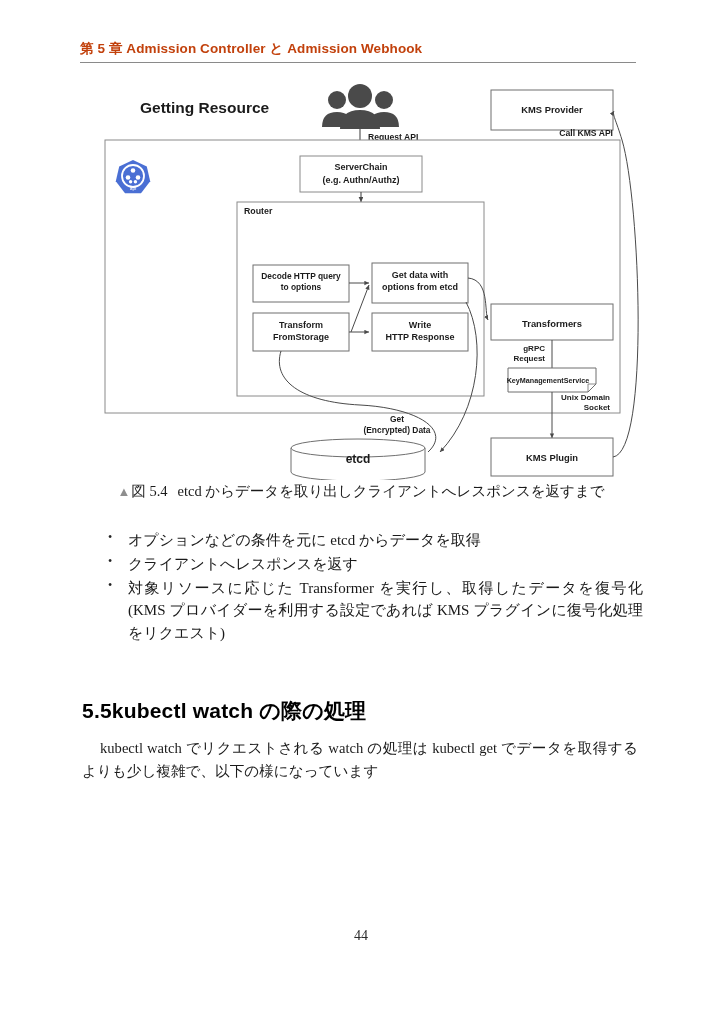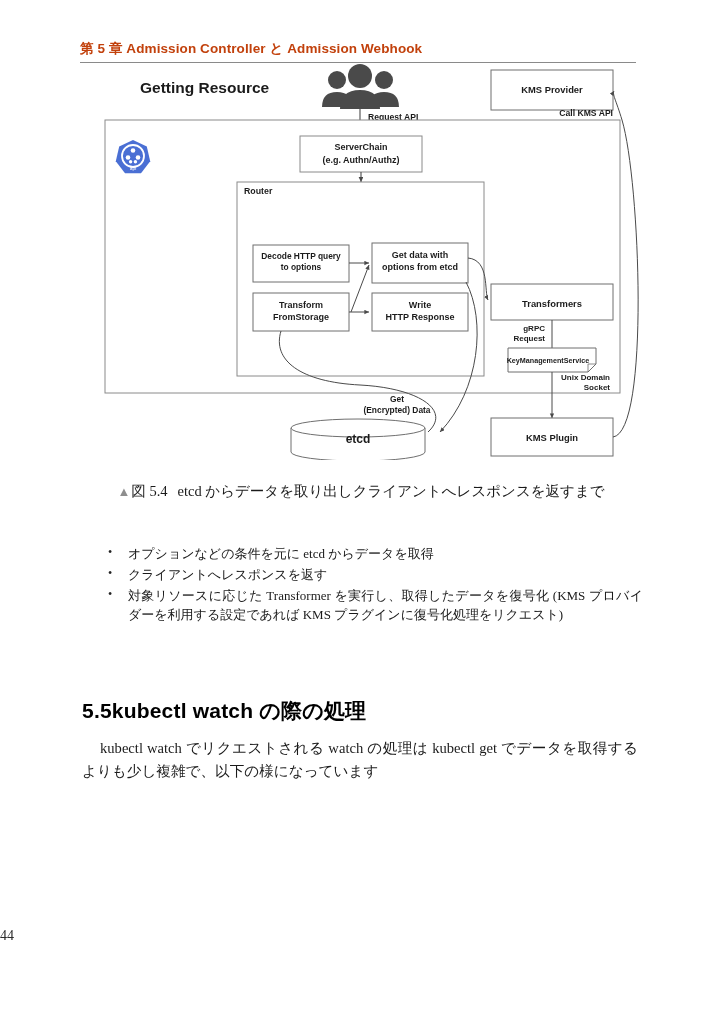--- a/index.html
+++ b/index.html
@@ -31,21 +31,21 @@
     font-size: 13.5px;
     letter-spacing: 0.1px;
     color: #c2410c;
     white-space: nowrap;
   }
 
   
   #figure {
     position: absolute;
     left: 0;
-    top: 60px;
+    top: 80px;
     width: 574px;
     height: 400px;
   }
   #figure svg { display: block; }
 
   
   #figure-caption {
     position: absolute;
     left: 0;
     top: 482px;
@@ -58,23 +58,23 @@
     color: #8e8e8e;
     font-size: 13px;
     margin-right: 1px;
   }
   #figure-caption .capnum { margin-right: 10px; }
 
   
   #bullet-list {
     position: absolute;
     left: 98px;
-    top: 544px;
+    top: 529px;
     width: 545px;
-    font-size: 13px;
+    font-size: 15px;
     line-height: 1.52;
   }
   #bullet-list .bullet-item {
     position: relative;
     padding-left: 30px;
     margin-bottom: 1px;
     text-align: justify;
   }
   #bullet-list .bullet-item::before {
     content: "•";
@@ -109,21 +109,21 @@
     text-align: justify;
     text-indent: 18px;
   }
 
   
   #page-number {
     position: absolute;
     left: 0;
     top: 928px;
     width: 722px;
-    text-align: left;
+    text-align: center;
     font-size: 14px;
     color: #2b2b2b;
   }
 
   
   .dg-label {
     font-family: "Liberation Sans", "DejaVu Sans", sans-serif;
     font-weight: bold;
     fill: #1b1b1b;
   }

